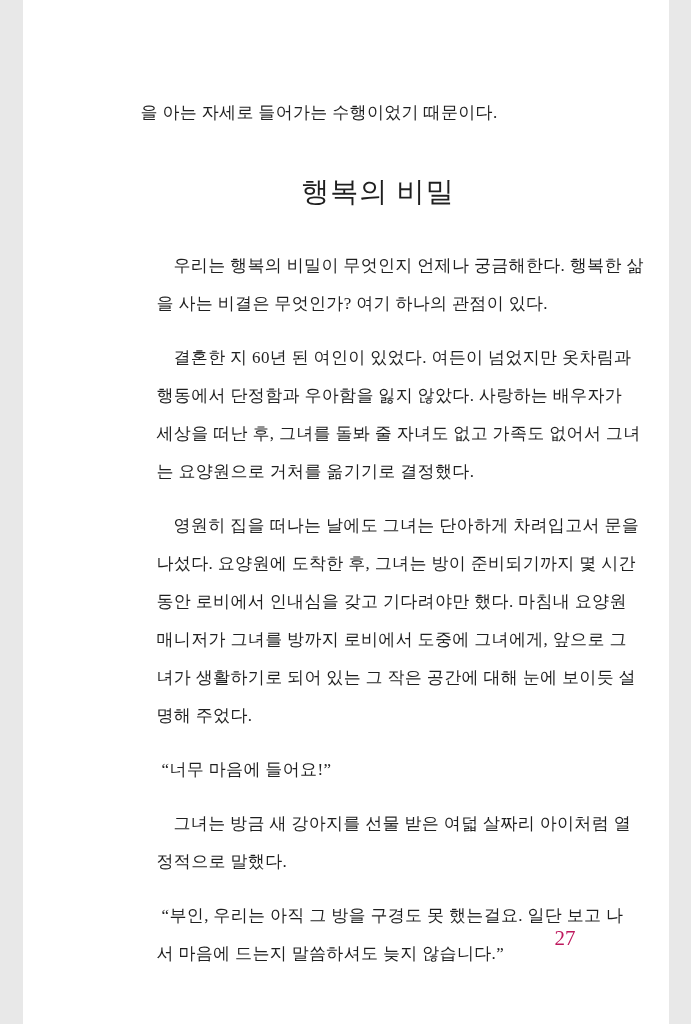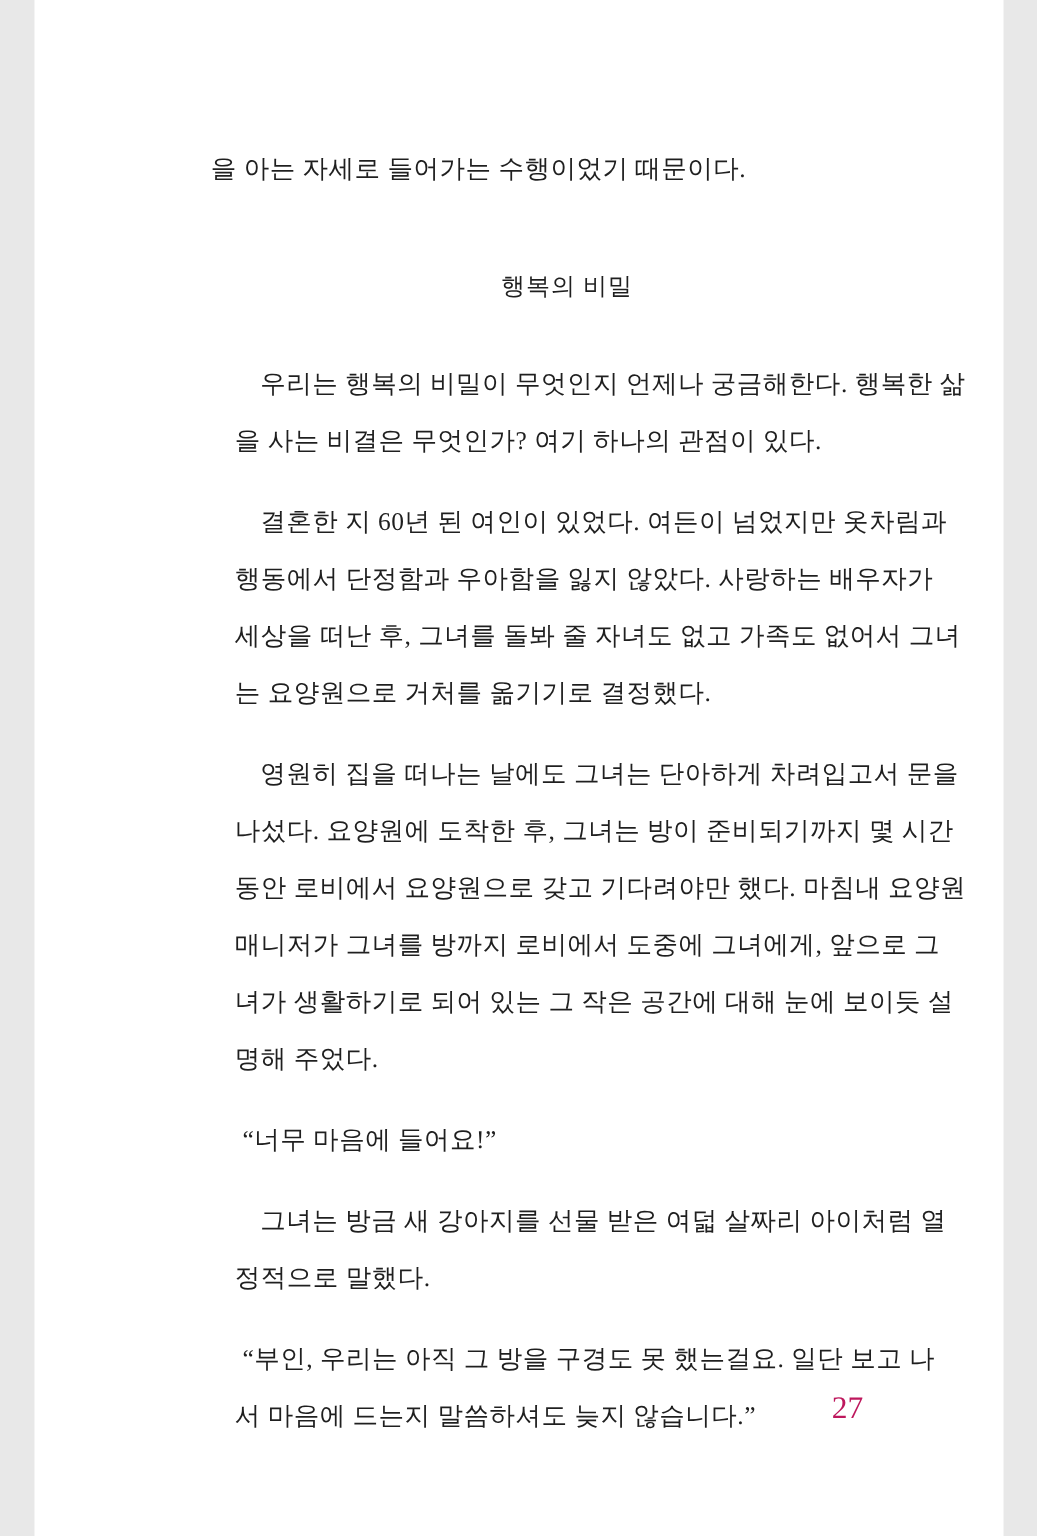--- a/index.html
+++ b/index.html
@@ -29,25 +29,25 @@
     white-space: nowrap;
     text-align: left;
   }
   .bline.just {
     text-align: justify;
     text-align-last: justify;
   }
   .bline.ind { text-indent: 1em; }
   .bline.ind-q { text-indent: 0.3em; font-family: Liberation Serif, serif; }
   .heading {
-    font-size: 16px;
+    font-size: 28px;
     line-height: 38px;
     letter-spacing: 0.04em;
     text-align: center;
-    margin: 41px 0 26px 0;
+    margin: 41px 0 36px 0;
   }
   .para { margin: 16px; }
   .page-number {
     position: absolute;
     top: 929px;
     right: 93px;
     font-size: 21px;
     line-height: 18px;
     color: #be185d;
   }
@@ -65,21 +65,21 @@
       </div>
       <div class="para">
         <div class="bline just ind">결혼한 지 60년 된 여인이 있었다. 여든이 넘었지만 옷차림과</div>
         <div class="bline just">행동에서 단정함과 우아함을 잃지 않았다. 사랑하는 배우자가</div>
         <div class="bline just">세상을 떠난 후, 그녀를 돌봐 줄 자녀도 없고 가족도 없어서 그녀</div>
         <div class="bline">는 요양원으로 거처를 옮기기로 결정했다.</div>
       </div>
       <div class="para">
         <div class="bline just ind">영원히 집을 떠나는 날에도 그녀는 단아하게 차려입고서 문을</div>
         <div class="bline just">나섰다. 요양원에 도착한 후, 그녀는 방이 준비되기까지 몇 시간</div>
-        <div class="bline just">동안 로비에서 요양원으로 갖고 기다려야만 했다. 마침내 요양원</div>
+        <div class="bline just">동안 로비에서 인내심을 갖고 기다려야만 했다. 마침내 요양원</div>
         <div class="bline just">매니저가 그녀를 방까지 로비에서 도중에 그녀에게, 앞으로 그</div>
         <div class="bline just">녀가 생활하기로 되어 있는 그 작은 공간에 대해 눈에 보이듯 설</div>
         <div class="bline">명해 주었다.</div>
       </div>
       <div class="para">
         <div class="bline ind-q">“너무 마음에 들어요!”</div>
       </div>
       <div class="para">
         <div class="bline just ind">그녀는 방금 새 강아지를 선물 받은 여덟 살짜리 아이처럼 열</div>
         <div class="bline">정적으로 말했다.</div>

